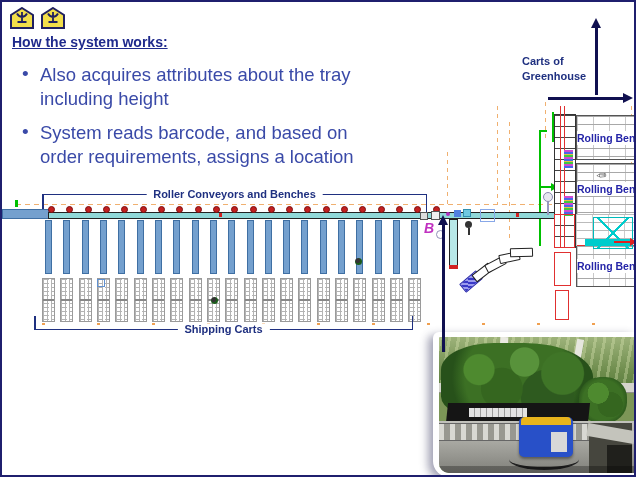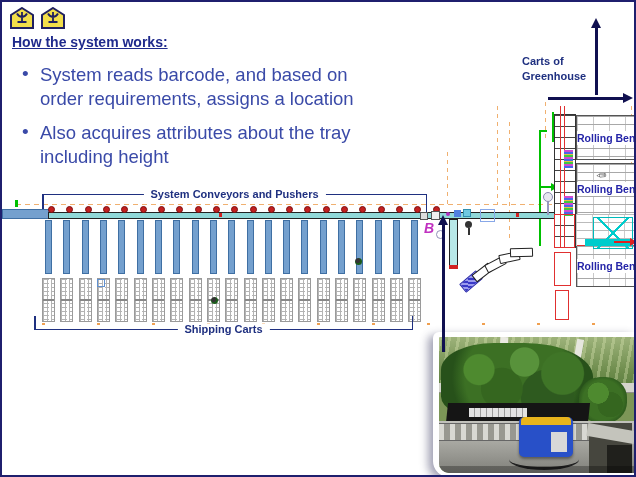--- a/index.html
+++ b/index.html
@@ -64,24 +64,24 @@
       <path d="M12 5 v10 M12 10 C8.5 9.5 7 6.5 7 6.5 M12 10 C15.5 9.5 17 6.5 17 6.5 M7.5 15 h9" stroke="#202060" stroke-width="1.8" fill="none"></path>
     </svg>
     <svg width="24" height="22" viewBox="0 0 24 22">
       <polygon points="12,1 23,8 23,21 1,21 1,8" fill="#f2de4a" stroke="#202060" stroke-width="2"></polygon>
       <path d="M12 5 v10 M12 10 C8.5 9.5 7 6.5 7 6.5 M12 10 C15.5 9.5 17 6.5 17 6.5 M7.5 15 h9" stroke="#202060" stroke-width="1.8" fill="none"></path>
     </svg>
   </div>
   <div class="subtitle">How the system works:</div>
 
   <ul class="bullets">
+    <li>Also acquires attributes about the tray
+including height</li>
     <li>System reads barcode, and based on
 order requirements, assigns a location</li>
-    <li>Also acquires attributes about the tray
-including height</li>
   </ul>
 
   <div class="rest-label">
     <div>Carts of</div>
     <div>Greenhouse</div>
   </div>
   <div class="abs navy" style="left:593px;top:25px;width:2.5px;height:68px;"></div>
   <div class="abs" style="left:589px;top:16px;width:0;height:0;border-left:5px solid transparent;border-right:5px solid transparent;border-bottom:10px solid #101050;"></div>
   <div class="abs navy" style="left:546px;top:95px;width:78px;height:2.5px;"></div>
   <div class="abs" style="left:621px;top:91px;width:0;height:0;border-top:5px solid transparent;border-bottom:5px solid transparent;border-left:10px solid #101050;"></div>
@@ -94,21 +94,21 @@
   <div class="oline" style="left:629px;top:104px;height:96px;"></div>
   <div class="abs" style="left:40px;top:321px;width:592px;height:2px;background:repeating-linear-gradient(90deg,#f0a050 0 3px,transparent 3px 55px);"></div>
   <div class="abs" style="left:537px;top:128px;width:1.5px;height:116px;background:#00c000;"></div>
   <div class="abs" style="left:537px;top:128px;width:8px;height:1.5px;background:#00c000;"></div>
   <div class="abs" style="left:537px;top:184px;width:13px;height:1.5px;background:#00c000;"></div>
   <div class="abs" style="left:549px;top:181px;width:0;height:0;border-top:4px solid transparent;border-bottom:4px solid transparent;border-left:7px solid #00c000;"></div>
   <div class="abs" style="left:550px;top:110px;width:1.5px;height:30px;background:#00c000;"></div>
   <div class="abs" style="left:13px;top:198px;width:2.5px;height:7px;background:#00c000;"></div>
 
   <div class="bracket bktop" style="left:40px;top:192px;width:385px;">
-    <span class="cadlabel">System Conveyors and Pushers</span>
+    <span class="cadlabel">Roller Conveyors and Benches</span>
   </div>
   <div class="abs" style="left:0;top:207px;width:47px;height:10px;background:#74a0ce;border:1px solid #3f6fa3;box-sizing:border-box;"></div>
   <div class="abs" style="left:46px;top:210px;width:520px;height:7px;background:#90d8d8;border:1px solid #222;box-sizing:border-box;"></div>
   <div class="abs" style="left:558px;top:195px;width:12px;height:18px;background:#90d8d8;border:1.5px solid #222;box-sizing:border-box;border-radius:0 5px 0 0;"></div>
   <div class="abs" style="left:217px;top:211px;width:3px;height:4px;background:#d02020;"></div>
   <div class="abs" style="left:420px;top:211px;width:3px;height:4px;background:#d02020;"></div>
   <div class="abs" style="left:514px;top:211px;width:3px;height:4px;background:#d02020;"></div>
   <div class="abs" id="pushers" style="left:46px;top:204px;width:412px;height:6px;">
       <div class="pusher-dot" style="left: 0px;"></div>
       <div class="pusher-dot" style="left: 18.32px;"></div>

